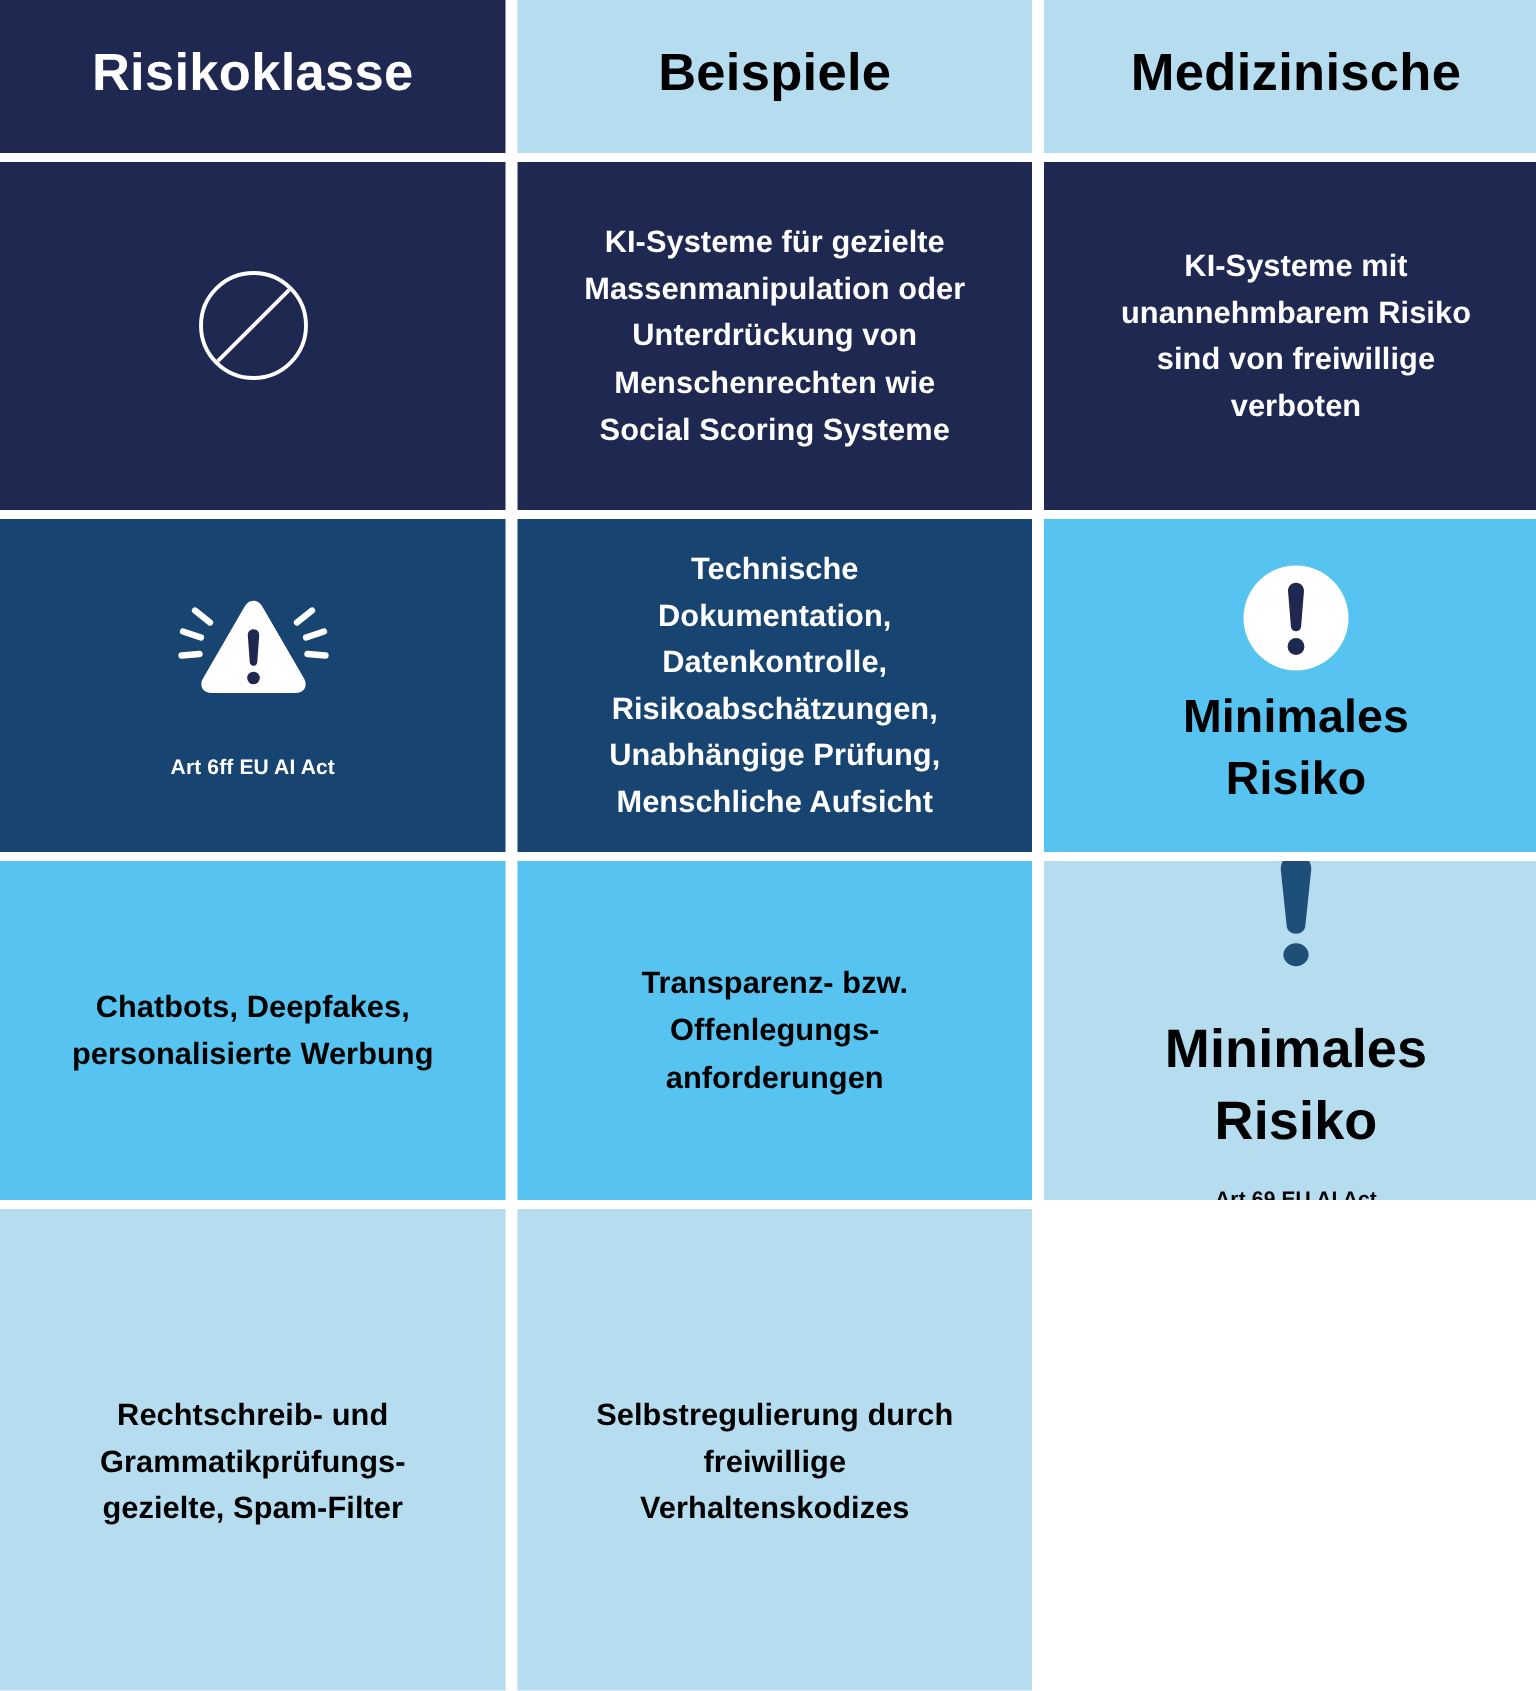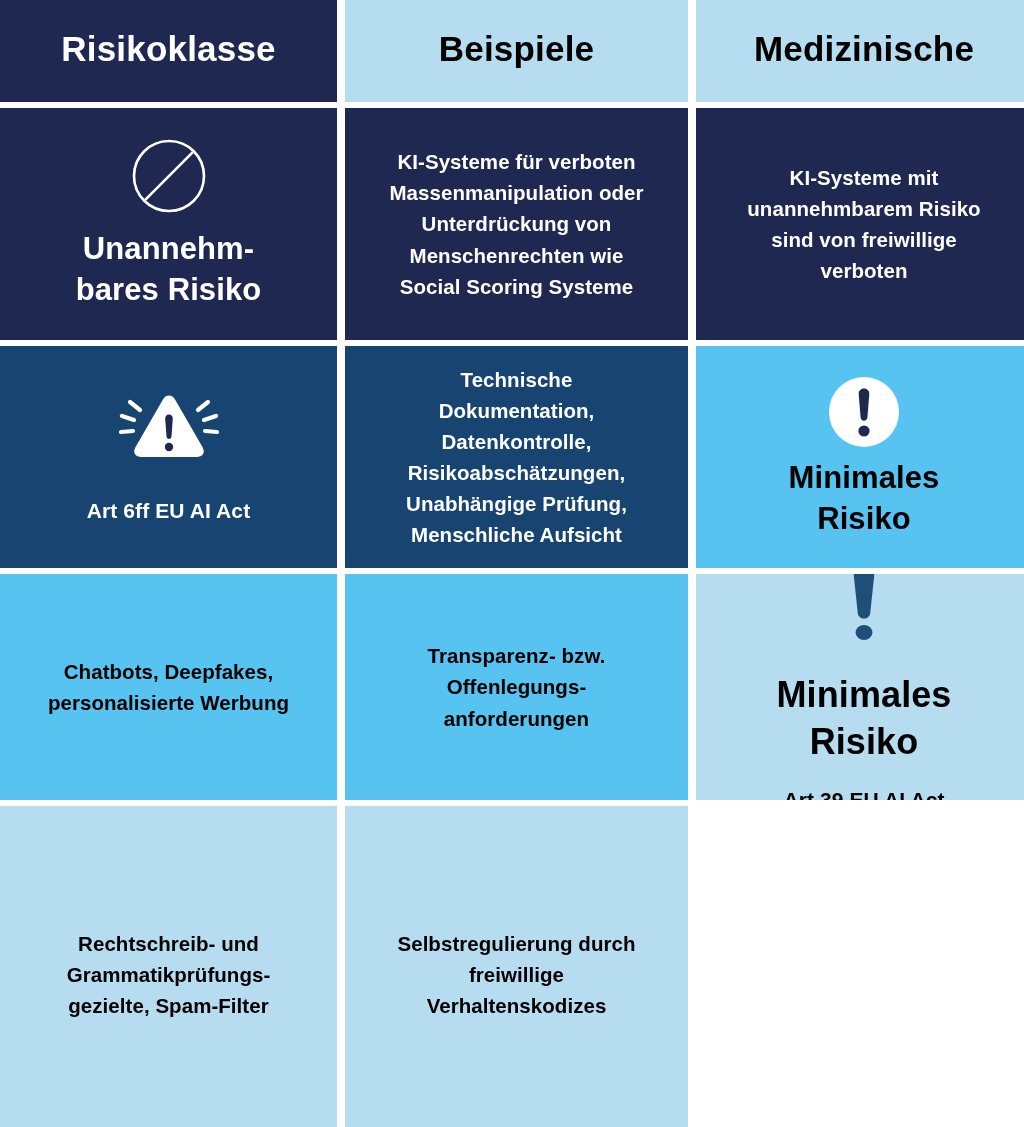--- a/index.html
+++ b/index.html
@@ -58,21 +58,21 @@
   .risk-title {
     font-size: 31px;
     font-weight: bold;
     line-height: 1.32;
     letter-spacing: 0.1px;
   }
   .risk-title.small {
     font-size: 36px;
   }
   .risk-sub {
-    font-size: 21px;
+    font-size: 14px;
     font-weight: bold;
     line-height: 1.3;
     margin-top: 20px;
     letter-spacing: 0.1px;
   }
 
   
   .body-txt {
     font-size: 20.5px;
     font-weight: bold;
@@ -108,25 +108,23 @@
     <span>Medizinische</span>
   </div>
 
   <div class="cell bg-navy txt-white">
     <span class="icon-wrap icon-prohibit">
       <svg width="78" height="78" viewBox="0 0 78 78" aria-hidden="true">
         <circle cx="39" cy="39" r="35" fill="none" stroke="#ffffff" stroke-width="2.6"></circle>
         <line x1="15.2" y1="62.8" x2="62.8" y2="15.2" stroke="#ffffff" stroke-width="2.6"></line>
       </svg>
     </span>
-    <div class="risk-title" style="white-space: pre-line;">Unannehm-
-bares Risiko</div>
   </div>
   <div class="cell bg-navy txt-white">
-    <div class="body-txt">KI-Systeme für verboten
+    <div class="body-txt">KI-Systeme für gezielte
 Massenmanipulation oder
 Unterdrückung von
 Menschenrechten wie
 Social Scoring Systeme</div>
   </div>
   <div class="cell bg-navy txt-white">
     <div class="body-txt">KI-Systeme mit
 unannehmbarem Risiko
 sind von freiwillige
 verboten</div>
@@ -186,21 +184,21 @@
 
   <div class="cell bg-pale txt-navy">
     <span class="icon-wrap icon-excl">
       <svg width="42" height="84" viewBox="0 0 42 84" aria-hidden="true">
         <path d="M21 4 C27.2 4 31.8 9.3 31.1 15.4 L27.2 52.5 C26.9 55.4 24.2 57.5 21 57.5 C17.8 57.5 15.1 55.4 14.8 52.5 L10.9 15.4 C10.2 9.3 14.8 4 21 4 Z" fill="#1d4f78"></path>
         <ellipse cx="21" cy="71.5" rx="8.4" ry="7.6" fill="#1d4f78"></ellipse>
       </svg>
     </span>
     <div class="risk-title small" style="white-space: pre-line;">Minimales
 Risiko</div>
-    <div class="risk-sub">Art 39 EU AI Act</div>
+    <div class="risk-sub">Art 69 EU AI Act</div>
   </div>
   <div class="cell bg-pale txt-navy">
     <div class="body-txt">Rechtschreib- und
 Grammatikprüfungs-
 gezielte, Spam-Filter</div>
   </div>
   <div class="cell bg-pale txt-navy">
     <div class="body-txt">Selbstregulierung durch
 freiwillige
 Verhaltenskodizes</div>

